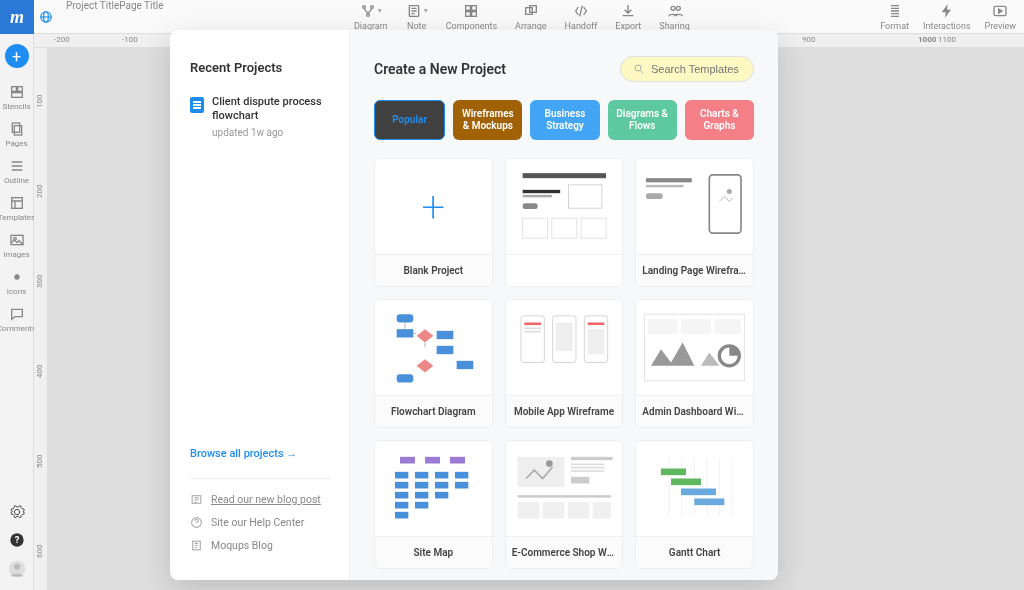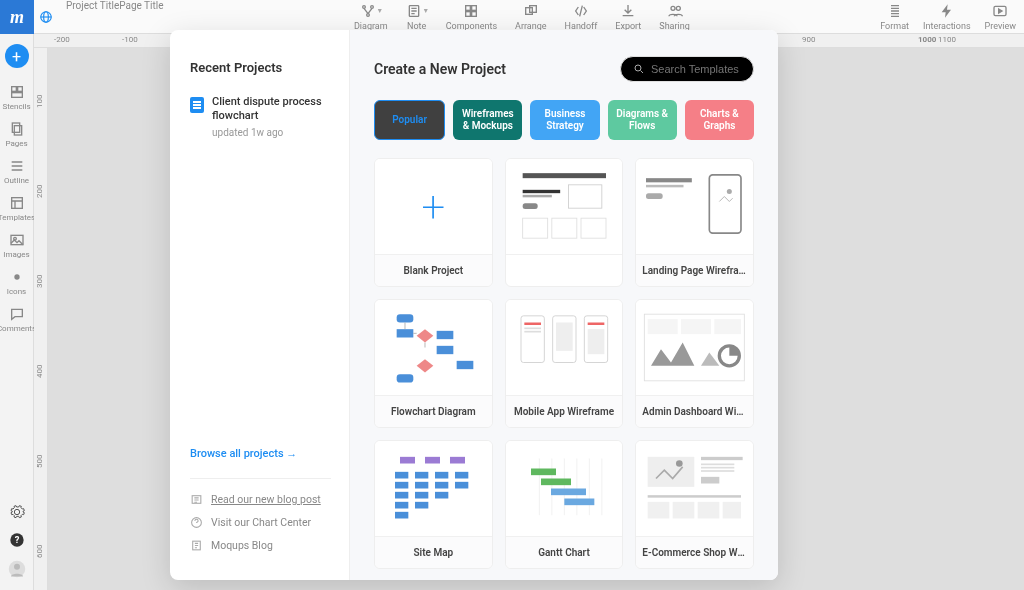--- a/index.html
+++ b/index.html
@@ -48,27 +48,27 @@
 .modal-left .links { margin-top: auto; }
 .browse-link { color: #1e8df2; font-size: 11px; font-weight: 500; cursor: pointer; margin-bottom: 18px; display: block; }
 .hr { border: none; border-top: 1px solid #eee; margin-bottom: 14px; }
 .help-link { display: flex; align-items: center; gap: 8px; font-size: 10.5px; color: #888; margin-bottom: 10px; cursor: pointer; }
 .help-link.u { text-decoration: underline; }
 .help-link svg { width: 13px; height: 13px; flex: 0 0 auto; }
 
 .modal-right { flex: 1; background: #f7f8fa; padding: 26px 24px 0 24px; overflow-y: auto; }
 .mr-head { display: flex; align-items: center; justify-content: space-between; margin-bottom: 18px; }
 .mr-head h3 { font-size: 14px; font-weight: 600; color: #333; }
-.search-pill { background: #000000; border: 1px solid #e0e0e0; border-radius: 20px; padding: 6px 12px; display: flex; align-items: center; gap: 6px; }
+.search-pill { background: #fef9c3; border: 1px solid #e0e0e0; border-radius: 20px; padding: 6px 12px; display: flex; align-items: center; gap: 6px; }
 .search-pill input { border: none; outline: none; font-size: 11px; color: #888; width: 90px; background: transparent; }
 
 .tabs-row { display: flex; gap: 8px; margin-bottom: 18px; }
 .tab-btn { flex: 1; border-radius: 6px; padding: 8px 6px; font-size: 10px; font-weight: 600; text-align: center; cursor: pointer; color: #fff; display: flex; align-items: center; justify-content: center; line-height: 1.2; }
 .tab-btn.popular { background: #404040; border: 1.5px solid #1e8df2; color: #1e8df2; }
-.tab-btn.purple { background: #0f766e; }
+.tab-btn.purple { background: #a16207; }
 .tab-btn.blue { background: #42a5f5; }
 .tab-btn.green { background: #5ec9a0; }
 .tab-btn.red { background: #f57f87; }
 
 .tmpl-grid { display: grid; grid-template-columns: repeat(3, 1fr); gap: 12px; }
 .tmpl-card { background: #fff; border: 1px solid #eee; border-radius: 6px; overflow: hidden; cursor: pointer; }
 .tmpl-thumb { height: 96px; background: #fff; border-bottom: 1px solid #f0f0f0; position: relative; display: flex; align-items: center; justify-content: center; }
 .tmpl-label { font-size: 10px; font-weight: 600; color: #444; text-align: center; padding: 10px 6px; white-space: nowrap; overflow: hidden; text-overflow: ellipsis; background:#fbfbfc; }
 
 
@@ -299,21 +299,21 @@
               <rect x="4" y="5" width="16" height="14"></rect>
               <path d="M8 9h8M8 13h8M8 17h5"></path>
             </svg>
             <span>Read our new blog post</span>
           </div>
           <div class="help-link">
             <svg viewBox="0 0 24 24" fill="none" stroke="#aaa" stroke-width="2">
               <circle cx="12" cy="12" r="9"></circle>
               <path d="M9 9a3 3 0 116 0c0 2-3 2-3 4M12 17h0"></path>
             </svg>
-            <span>Visit our Chart Center</span>
+            <span>Site our Help Center</span>
           </div>
           <div class="help-link">
             <svg viewBox="0 0 24 24" fill="none" stroke="#aaa" stroke-width="2">
               <rect x="5" y="4" width="14" height="16"></rect>
               <path d="M9 8h6M9 12h6M9 16h4"></path>
             </svg>
             <span>Moqups Blog</span>
           </div>
         </div>
     </div>
@@ -438,44 +438,44 @@
               <rect x="72" y="52" width="16" height="8" fill="#4a8fd9"></rect>
               <rect x="96" y="28" width="16" height="8" fill="#4a8fd9"></rect>
               <rect x="96" y="40" width="16" height="8" fill="#4a8fd9"></rect>
             </svg>
           </div>
           <div class="tmpl-label">Site Map</div>
         </div>
         <div class="tmpl-card">
           <div class="tmpl-thumb">
             <svg viewBox="0 0 140 96" width="100%" height="100%">
-              <path d="M40 12v68M55 12v68M70 12v68M85 12v68M100 12v68M115 12v68" stroke="#eee"></path>
-              <rect x="30" y="24" width="30" height="8" fill="#5fb85f"></rect>
-              <rect x="42" y="36" width="36" height="8" fill="#5fb85f"></rect>
-              <rect x="54" y="48" width="42" height="8" fill="#6aa8e0"></rect>
-              <rect x="70" y="60" width="36" height="8" fill="#6aa8e0"></rect>
-            </svg>
-          </div>
-          <div class="tmpl-label">Gantt Chart</div>
-        </div>
-        <div class="tmpl-card">
-          <div class="tmpl-thumb">
-            <svg viewBox="0 0 140 96" width="100%" height="100%">
               <rect x="14" y="10" width="56" height="36" fill="#eee"></rect>
               <path d="M24 36l10-10 10 10 12-14" stroke="#aaa" fill="none" stroke-width="2"></path>
               <circle cx="52" cy="18" r="4" fill="#999"></circle>
               <rect x="78" y="10" width="50" height="4" fill="#ccc"></rect>
               <rect x="78" y="18" width="40" height="2" fill="#ddd"></rect>
               <rect x="78" y="22" width="40" height="2" fill="#ddd"></rect>
               <rect x="78" y="26" width="40" height="2" fill="#ddd"></rect>
               <rect x="78" y="34" width="22" height="8" fill="#ccc"></rect>
               <rect x="14" y="56" width="112" height="3" fill="#ccc"></rect>
               <rect x="14" y="64" width="26" height="20" fill="#f0f0f0"></rect>
               <rect x="44" y="64" width="26" height="20" fill="#f0f0f0"></rect>
               <rect x="74" y="64" width="26" height="20" fill="#f0f0f0"></rect>
               <rect x="104" y="64" width="22" height="20" fill="#f0f0f0"></rect>
             </svg>
           </div>
           <div class="tmpl-label">E-Commerce Shop Wiref…</div>
         </div>
+        <div class="tmpl-card">
+          <div class="tmpl-thumb">
+            <svg viewBox="0 0 140 96" width="100%" height="100%">
+              <path d="M40 12v68M55 12v68M70 12v68M85 12v68M100 12v68M115 12v68" stroke="#eee"></path>
+              <rect x="30" y="24" width="30" height="8" fill="#5fb85f"></rect>
+              <rect x="42" y="36" width="36" height="8" fill="#5fb85f"></rect>
+              <rect x="54" y="48" width="42" height="8" fill="#6aa8e0"></rect>
+              <rect x="70" y="60" width="36" height="8" fill="#6aa8e0"></rect>
+            </svg>
+          </div>
+          <div class="tmpl-label">Gantt Chart</div>
+        </div>
       </div>
   </div>
 </div>
 
 </body></html>

